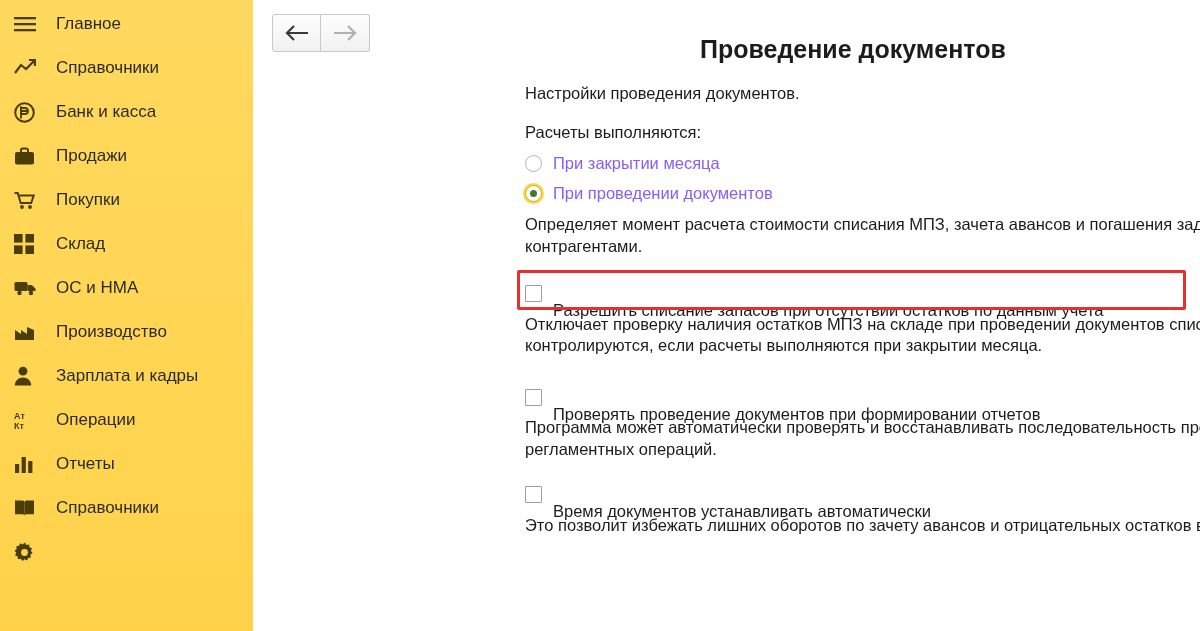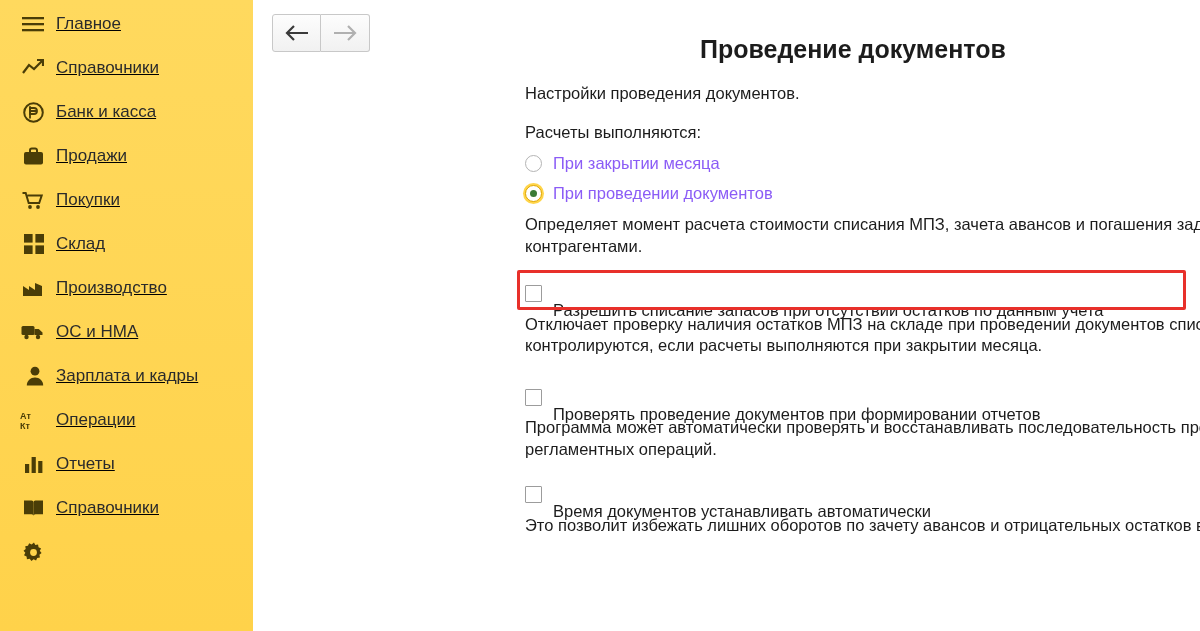--- a/index.html
+++ b/index.html
@@ -8,21 +8,20 @@
     width: 1200px; height: 631px;
     background: #ffffff;
     font-family: "Liberation Sans", sans-serif;
     overflow: hidden;
   }
   .app {
     position: relative;
     width: 1200px; height: 631px;
     display: flex;
     background: #ffffff;
-    text-decoration: underline;
   }
 
   
   .sidebar {
     width: 253px;
     height: 631px;
     background: #ffd54a;
     background: linear-gradient(180deg, #ffd95e 0%, #ffd24a 100%);
     flex: 0 0 253px;
     padding-top: 2px;
@@ -35,21 +34,21 @@
     padding-left: 14px;
     cursor: default;
     color: #2b2b2b;
     font-size: 17px;
   }
   .sidebar-icon {
     width: 30px;
     flex: 0 0 30px;
     display: flex;
     align-items: center;
-    justify-content: flex-end;
+    justify-content: flex-start;
     margin-right: 12px;
     color: #6b5a12;
   }
   .sidebar-icon svg { display: block; }
   .sidebar-label { white-space: nowrap; }
 
   
   .main {
     flex: 1 1 auto;
     position: relative;
@@ -239,37 +238,37 @@
             <rect x="11.4" y="0" width="8.6" height="8.6" fill="#4a3d07"></rect>
             <rect x="0" y="11.4" width="8.6" height="8.6" fill="#4a3d07"></rect>
             <rect x="11.4" y="11.4" width="8.6" height="8.6" fill="#4a3d07"></rect>
           </svg>
       </span>
       <span class="sidebar-label">Склад</span>
     </div>
 
     <div class="sidebar-item">
       <span class="sidebar-icon">
-        <svg width="22" height="18" viewBox="0 0 22 18">
-            <path d="M1 17V7l6 4V7l6 4V4l7 3v10z" fill="#4a3d07"></path>
-          </svg>
-      </span>
-      <span class="sidebar-label">Производство</span>
-    </div>
-
-    <div class="sidebar-item">
-      <span class="sidebar-icon">
         <svg width="23" height="16" viewBox="0 0 23 16">
             <rect x="0.5" y="2" width="13" height="9" rx="1.5" fill="#4a3d07"></rect>
             <path d="M13.5 5h4.2l3.8 3.6V11h-8z" fill="#4a3d07"></path>
             <circle cx="5.5" cy="13" r="2.2" fill="#4a3d07"></circle>
             <circle cx="17" cy="13" r="2.2" fill="#4a3d07"></circle>
           </svg>
       </span>
       <span class="sidebar-label">ОС и НМА</span>
+    </div>
+
+    <div class="sidebar-item">
+      <span class="sidebar-icon">
+        <svg width="22" height="18" viewBox="0 0 22 18">
+            <path d="M1 17V7l6 4V7l6 4V4l7 3v10z" fill="#4a3d07"></path>
+          </svg>
+      </span>
+      <span class="sidebar-label">Производство</span>
     </div>
 
     <div class="sidebar-item">
       <span class="sidebar-icon">
         <svg width="18" height="20" viewBox="0 0 18 20">
             <circle cx="9" cy="5.2" r="4.4" fill="#4a3d07"></circle>
             <path d="M0.8 19.5c0-4.6 3.7-8 8.2-8s8.2 3.4 8.2 8z" fill="#4a3d07"></path>
           </svg>
       </span>
       <span class="sidebar-label">Зарплата и кадры</span>

